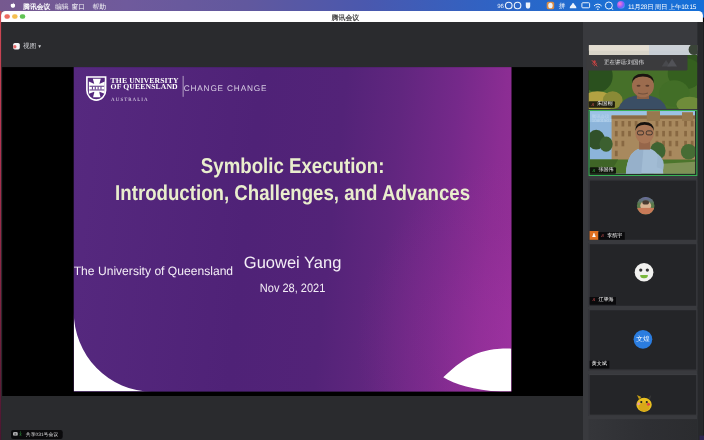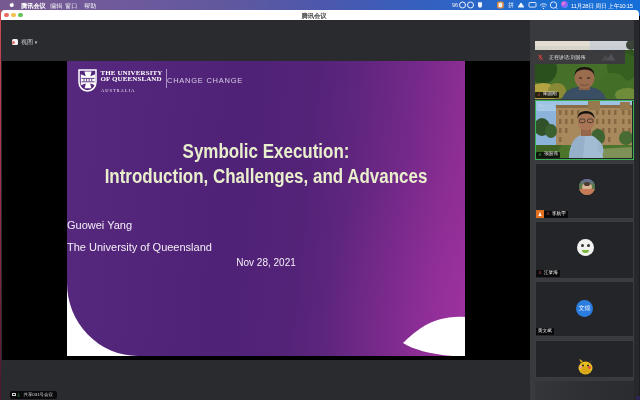--- a/index.html
+++ b/index.html
@@ -85,21 +85,21 @@
       <line x1="13.8" y1="9.8" x2="13.8" y2="12.4"></line>
     </g>
   </svg>
   <div class="abs" style="left:33.5px;top:8.5px;color:#fff;font-family:'Liberation Serif',serif;font-weight:bold;font-size:7px;line-height:6.9px;letter-spacing:0.1px;white-space:nowrap;transform:scaleX(1);transform-origin:0 0" id="uqword">THE UNIVERSITY<br>OF QUEENSLAND</div>
   <div class="abs" style="left:34px;top:26.5px;color:#e8e2f0;font-family:'Liberation Serif',serif;font-size:4.6px;letter-spacing:0.9px">AUSTRALIA</div>
   <div class="abs" style="left:98.5px;top:8px;width:1px;height:19px;background:rgba(255,255,255,0.5)"></div>
   <div class="abs" style="left:100px;top:14.5px;color:#d8cde4;font-size:7.5px;letter-spacing:0.75px;white-space:nowrap">CHANGE CHANGE</div>
 
   <div class="abs" style="left:0;top:78px;width:100%;text-align:center;color:#e9eecd;font-size:19.5px;font-weight:bold;line-height:25px;transform:scaleX(0.87)">Symbolic Execution:<br>Introduction, Challenges, and Advances</div>
 
-  <div class="abs" style="left:0;top:158px;width:100%;color:#f4eef6;font-size:11px">Guowei Yang</div>
+  <div class="abs" style="left:0;top:170px;width:100%;text-align:center;color:#f4eef6;font-size:15px">Guowei Yang</div>
   <div class="abs" style="left:0;top:180px;width:100%;text-align:left;color:#f4eef6;font-size:11px">The University of Queensland</div>
   <div class="abs" style="left:0;top:195px;width:100%;text-align:center;color:#f4eef6;font-size:11px;transform:scaleX(0.91)">Nov 28, 2021</div>
 </div>
 
 <div class="abs" style="left:10px;top:390.5px;width:47px;height:8.5px;background:rgba(8,8,10,0.92);border-radius:2px">
   <div class="abs" style="left:2px;top:2.2px;width:4.4px;height:3.6px;border:0.7px solid #d8d8da;border-radius:0.5px"></div>
   <div class="abs" style="left:7.5px;top:1.8px;color:#35c24a;font-size:5px;line-height:5px">⤓</div>
   <div class="abs" style="left:13.5px;top:2.2px;color:#dcdcde;font-size:4.4px;line-height:4.4px;white-space:nowrap">共享031号会议</div>
 </div>
 

